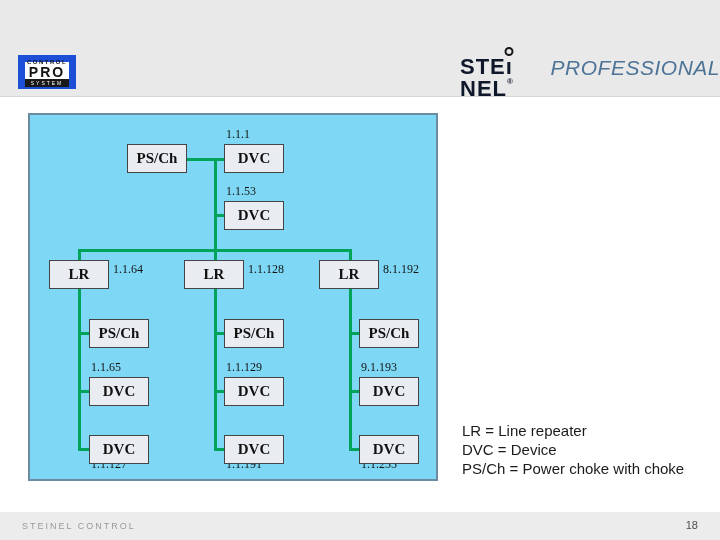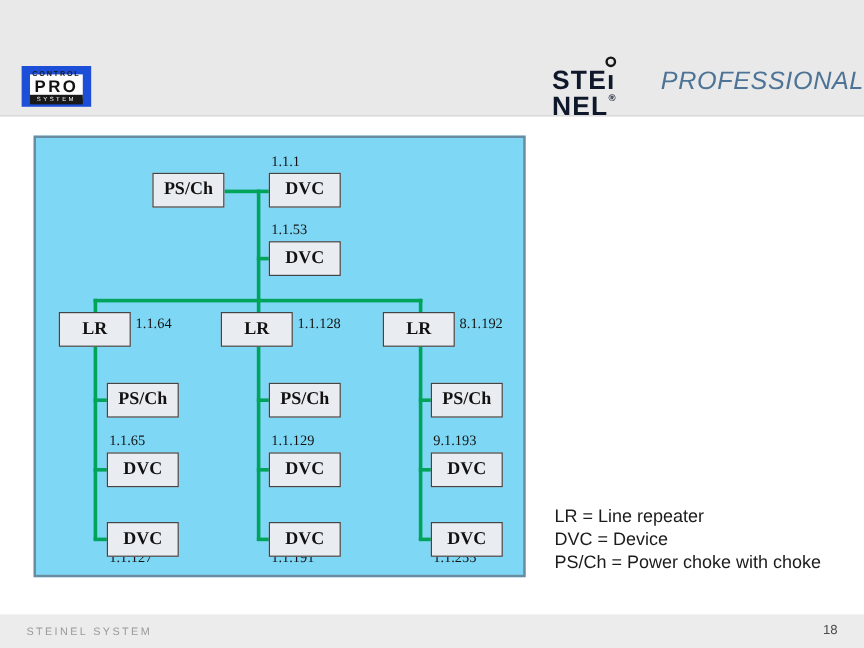--- a/index.html
+++ b/index.html
@@ -135,17 +135,17 @@
     <div class="node col-r row-dvc2">DVC</div>
   </div>
 
   <div class="legend">
     <div>LR = Line repeater</div>
     <div>DVC = Device</div>
     <div>PS/Ch = Power choke with choke</div>
   </div>
 
   <div class="footer">
-    <div class="footer-left">STEINEL SYSTEM</div>
+    <div class="footer-left">STEINEL CONTROL</div>
     <div class="footer-page">18</div>
   </div>
 
 </div>
 
 </body></html>

